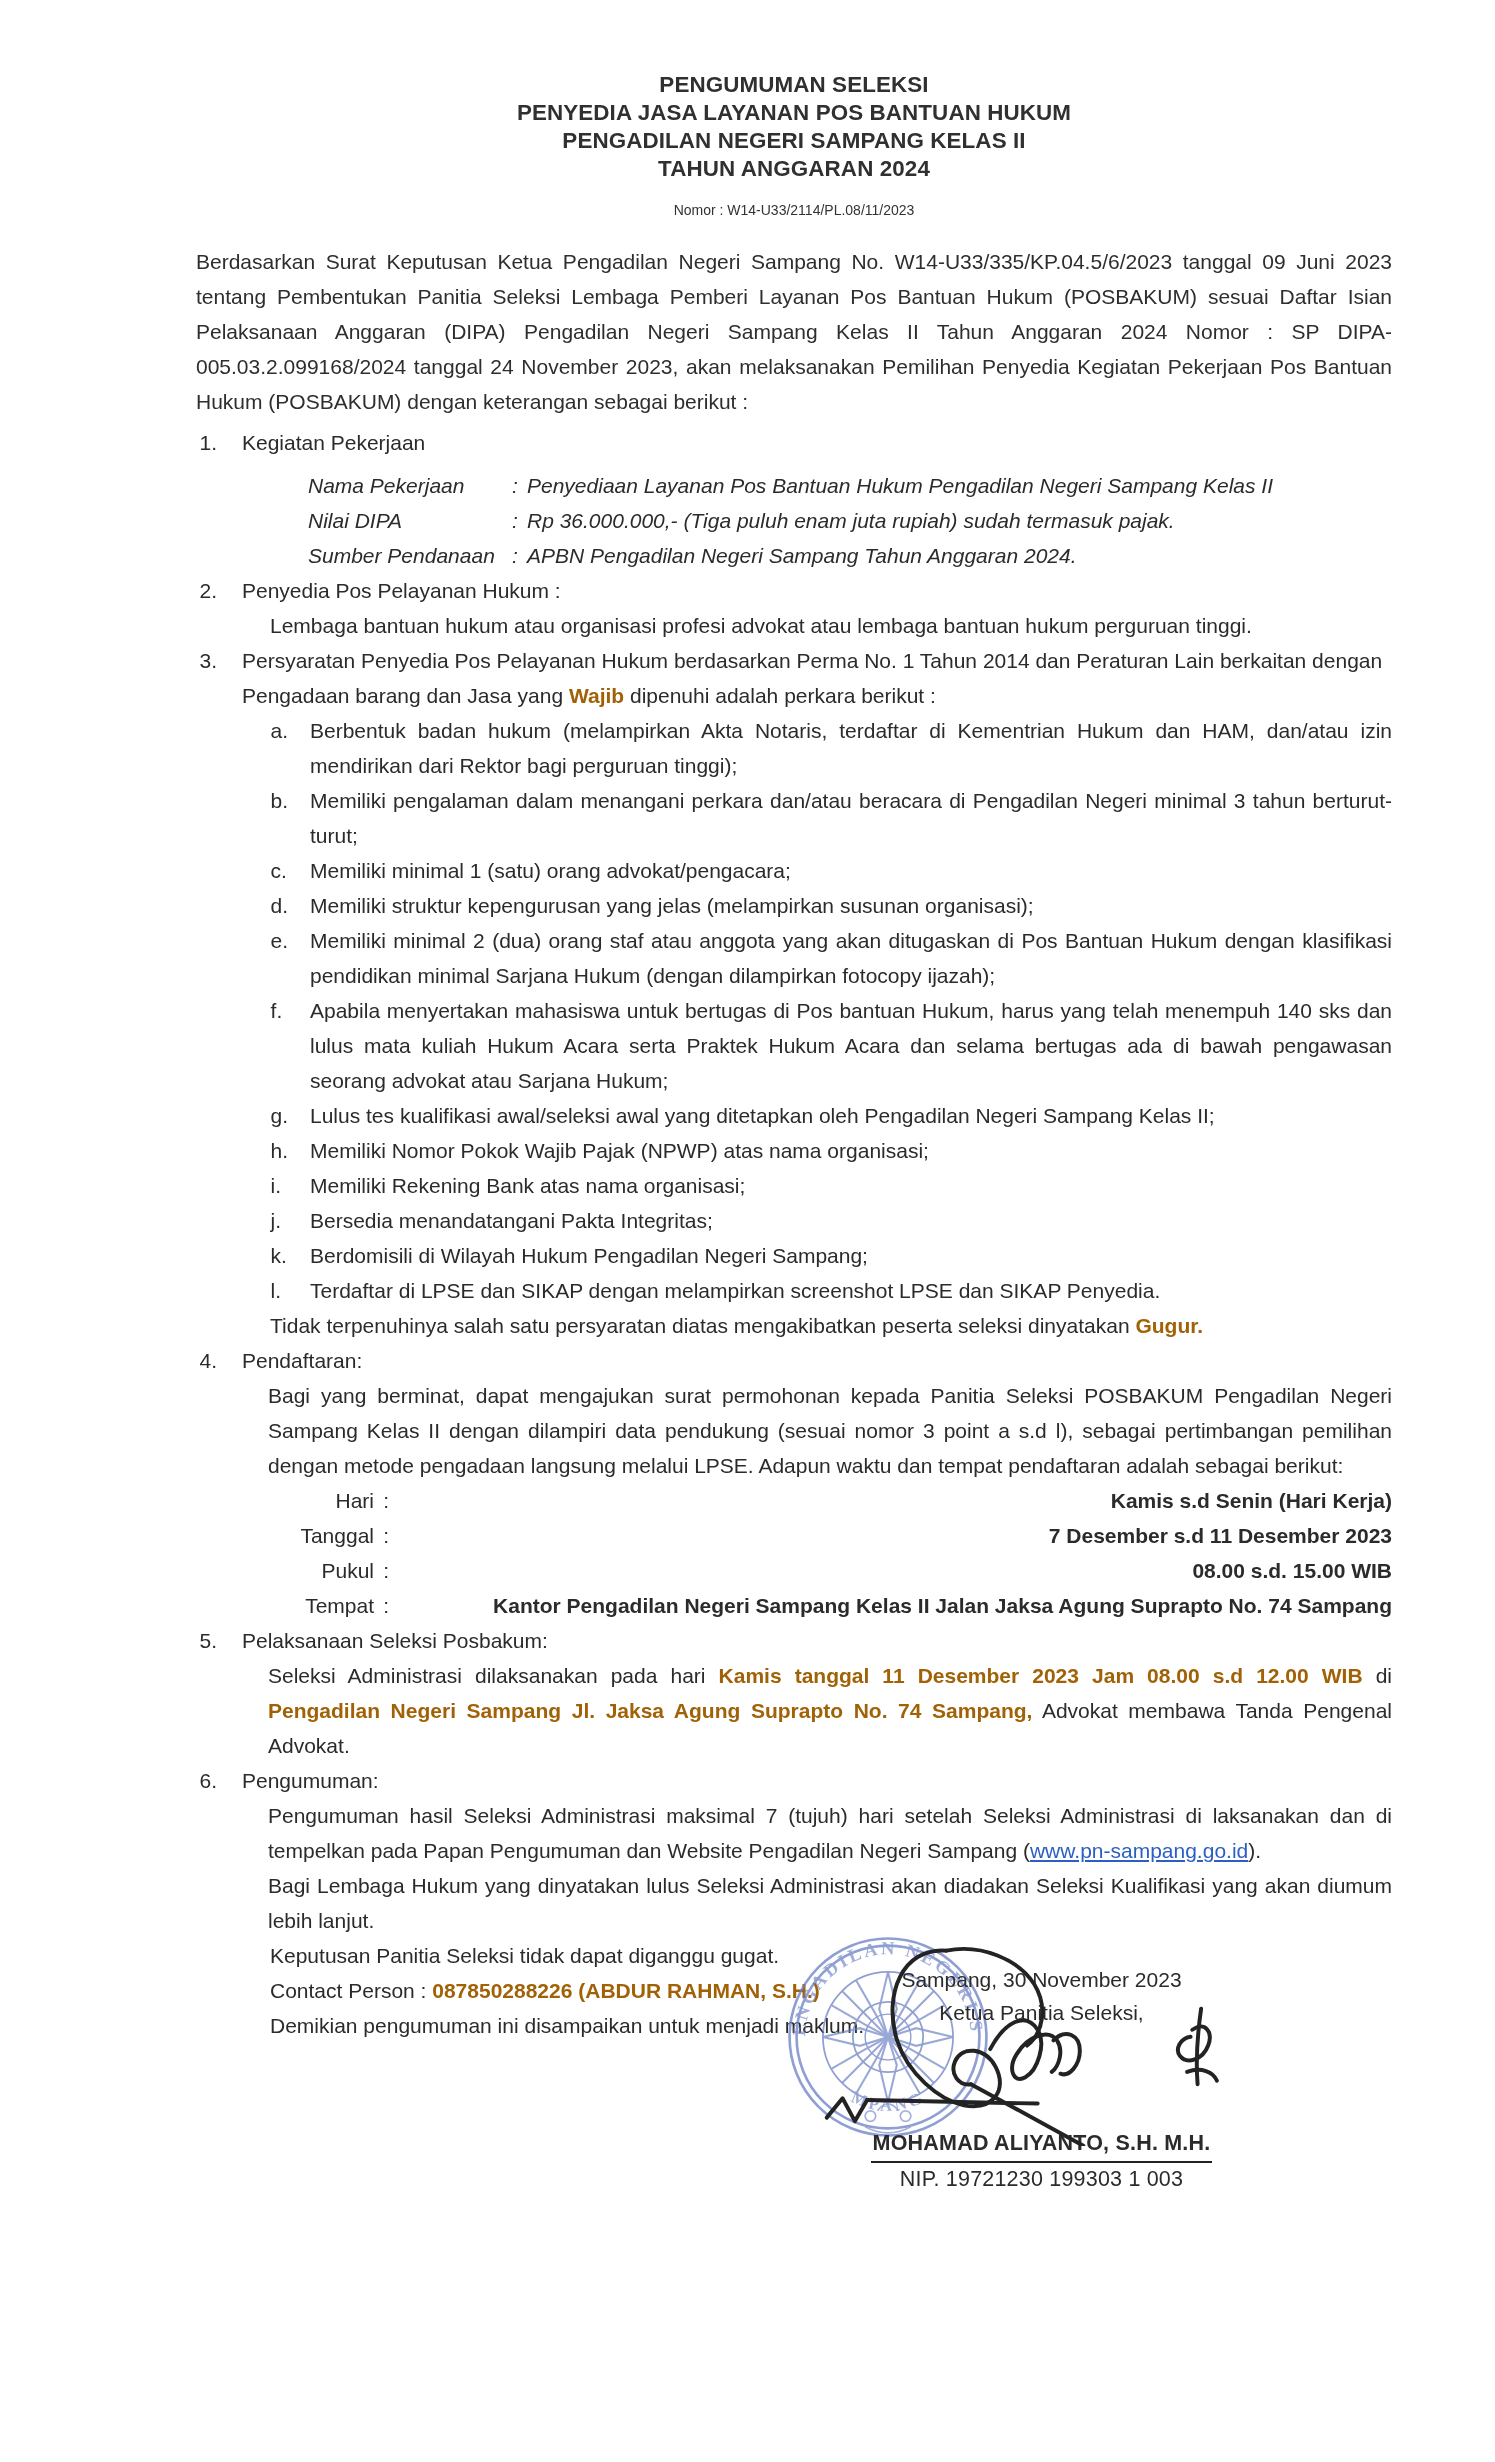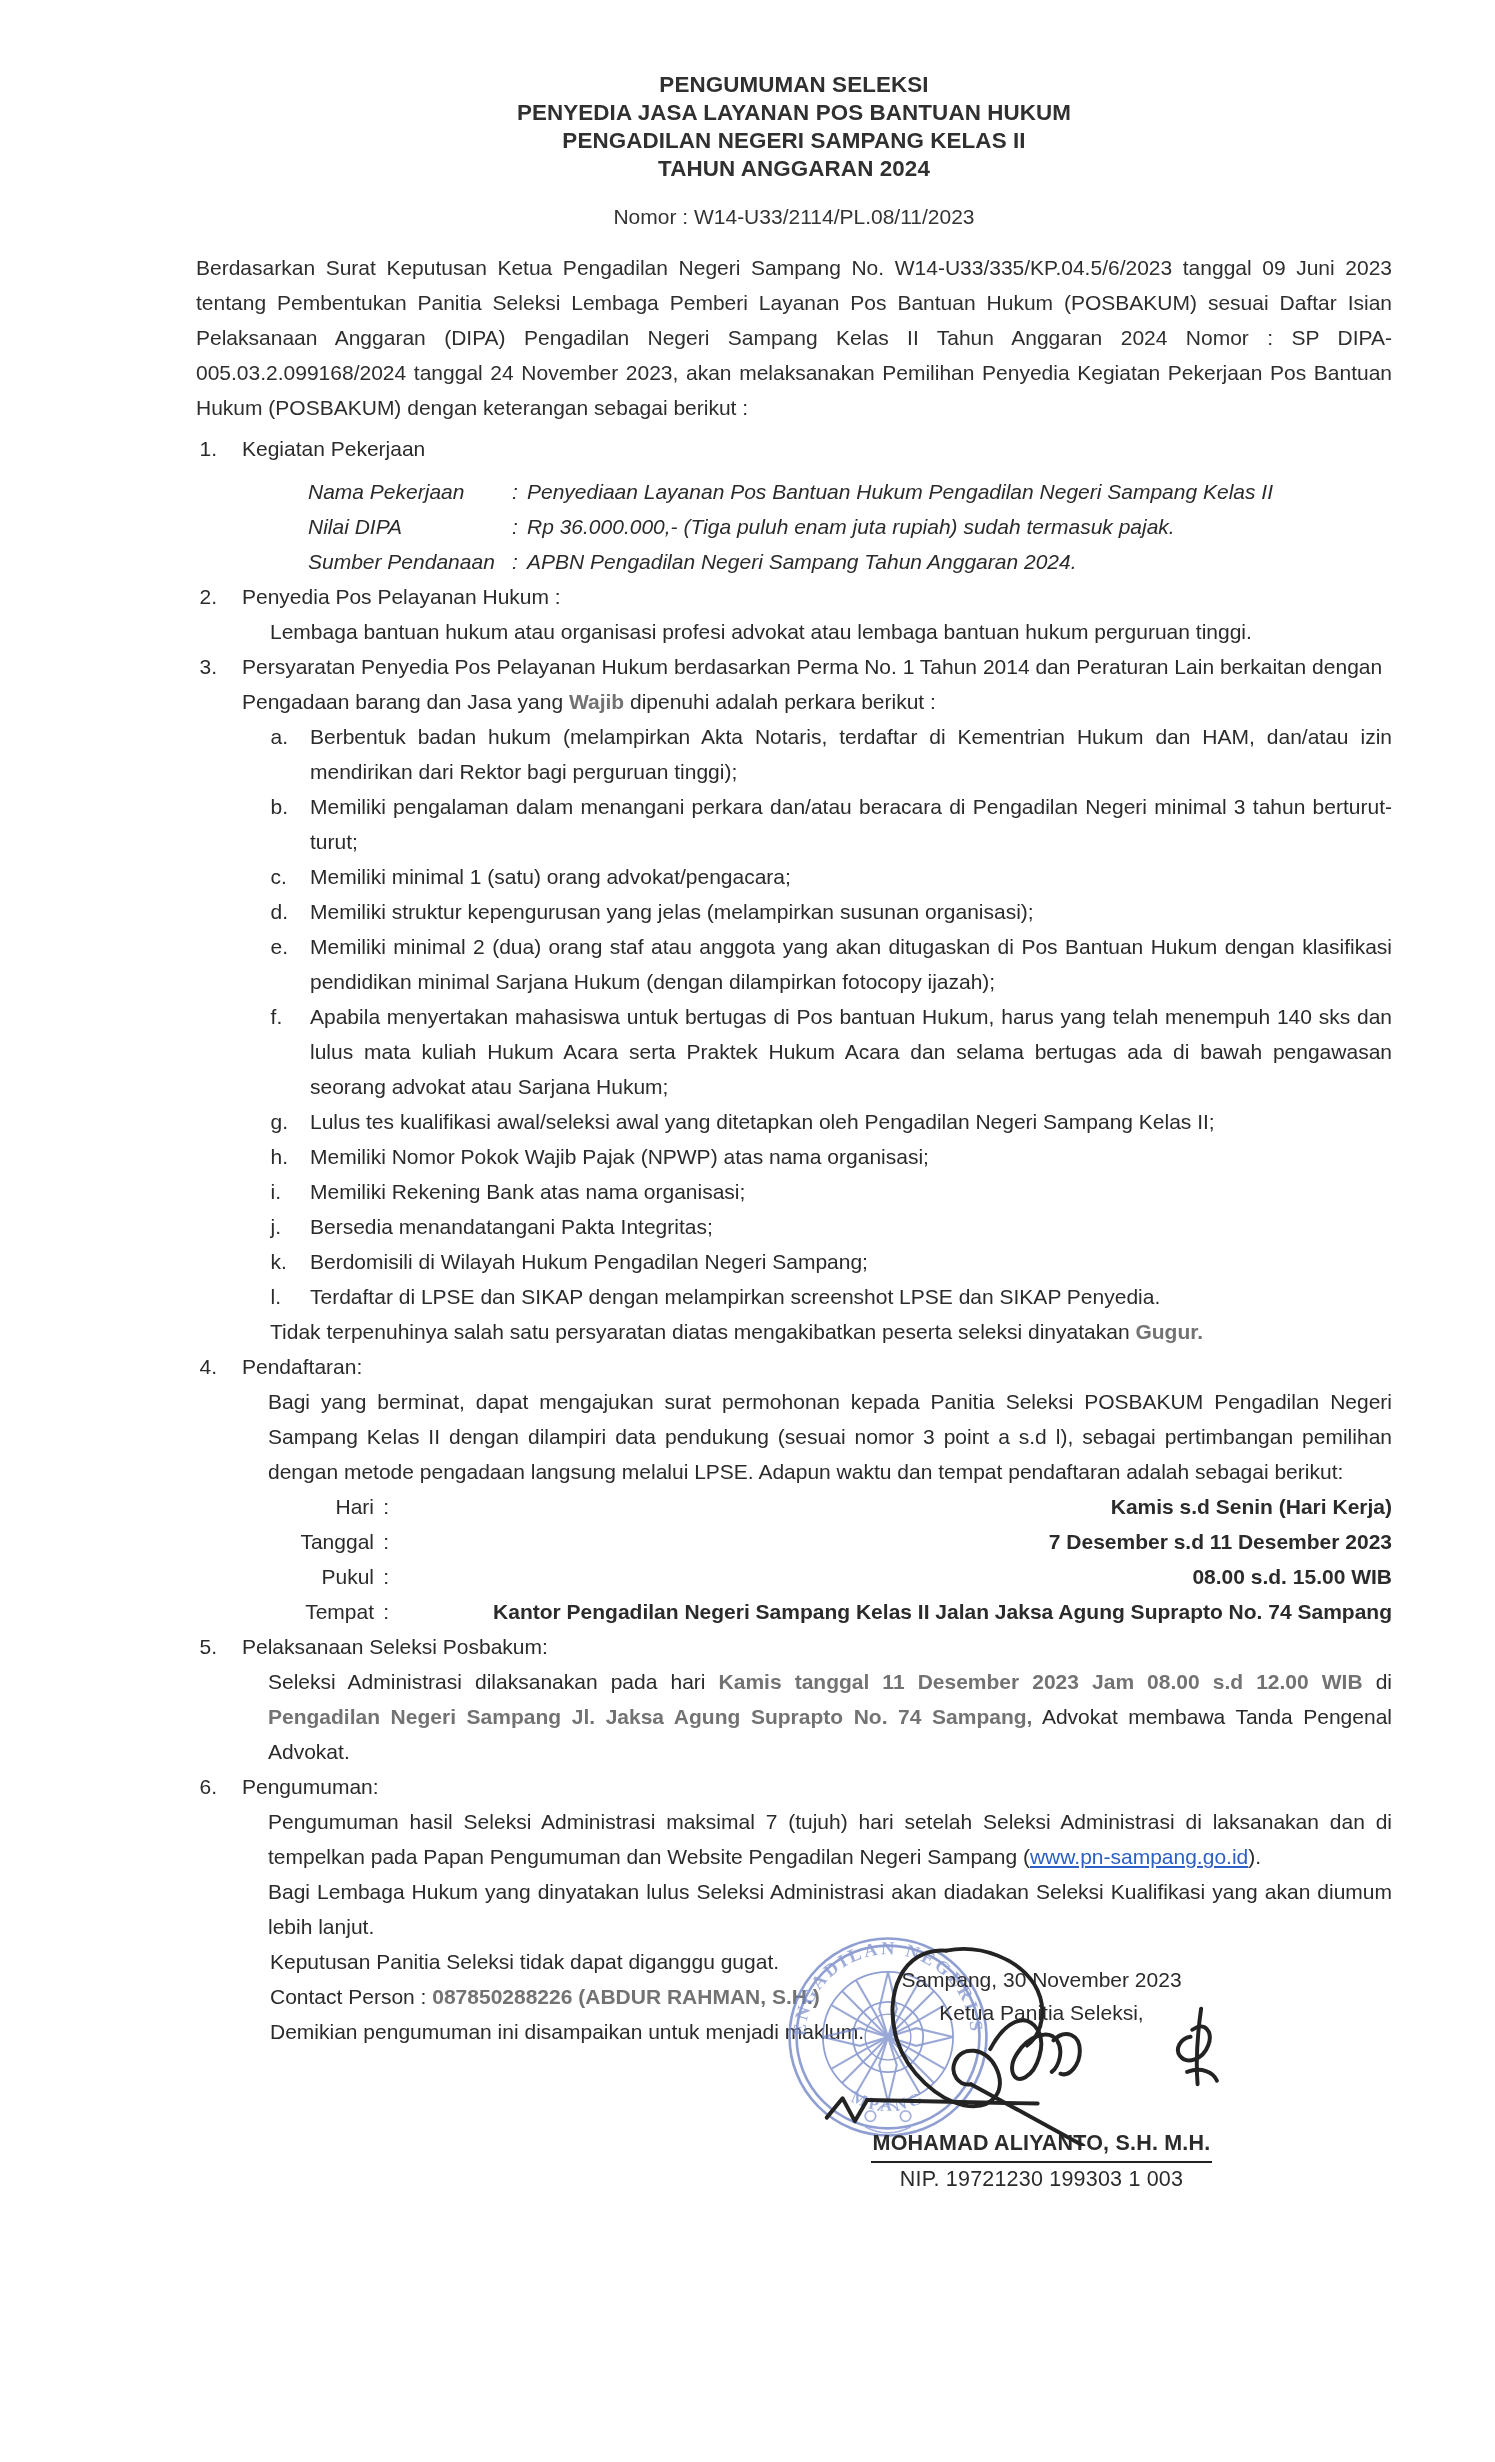--- a/index.html
+++ b/index.html
@@ -24,24 +24,24 @@
   .header .hline{
     font-weight:bold;
     font-size:22.4px;
     line-height:28px;
     letter-spacing:0.1px;
     color:#303030;
     white-space:nowrap;
   }
   .header .nomor{
     font-weight:normal;
-    font-size:21px;
+    font-size:14px;
     line-height:29px;
     color:#333;
-    margin-top:19px;
+    margin-top:13px;
   }
 
   
   .intro{
     text-align:justify;
     font-size:21px;
     line-height:35px;
     margin:19.3px 0 0 0;
     color:#2e2e2e;
   }
@@ -90,21 +90,21 @@
   }
   li.just-narrow{text-align:left;}
 
   
   .sched{margin:0 0 0 26px;}
   .srow{display:flex;align-items:flex-start;text-align:right;}
   .srow .lbl{width:106px;flex:0 0 106px;}
   .srow .sep{width:15px;flex:0 0 15px;}
   .srow .val{flex:1 1 auto;font-weight:bold;}
 
-  b,strong{font-weight:bold;color:#737373;}
+  b,strong{font-weight:bold;color:#a16207;}
   a.link{color:#2b5fc4;text-decoration:underline;}
 
   
   .sigwrap{
     position:absolute;
     left:835px;top:1963px;
     width:413px;
     text-align:center;
     font-size:21px;
     line-height:33px;

